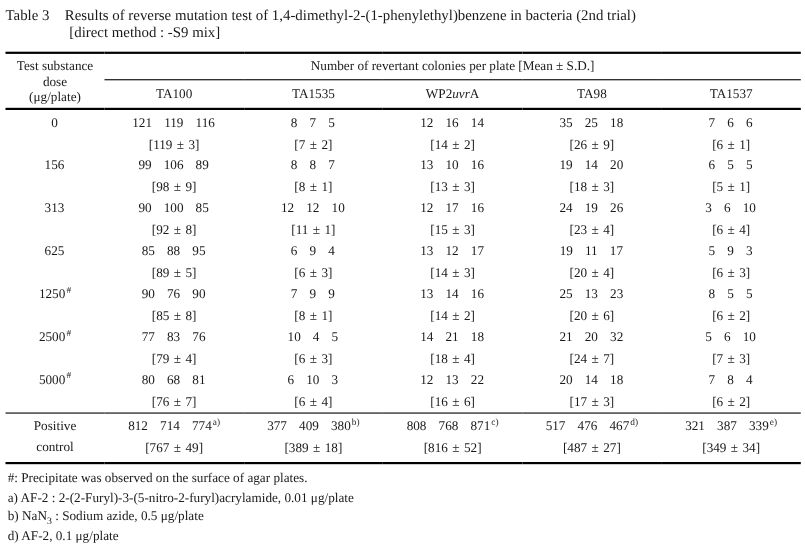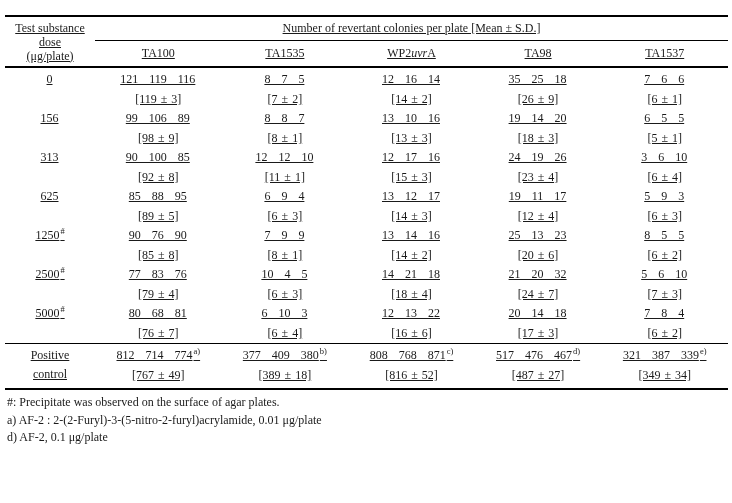--- a/index.html
+++ b/index.html
@@ -21,21 +21,21 @@
   table.tbl {
     margin-top: 9px;
     width: 723px;
     border-collapse: collapse;
     table-layout: fixed;
     border-top: 2px solid #000;
     border-bottom: 2px solid #000;
     font-size: 12px;
   }
   col.c0 { width: 90px; }
-  th, td { padding: 0; font-weight: normal; text-align: center; vertical-align: top; text-decoration: underline; }
+  th, td { padding: 0; font-weight: normal; text-align: center; vertical-align: top; }
   th.corner { vertical-align: middle; line-height: 14px; border-bottom: 2px solid #000; }
   th.span-head { border-bottom: 1px solid #000; height: 23px; vertical-align: middle; text-align: center; }
   tr.strains th { height: 25px; vertical-align: middle; border-bottom: 2px solid #000; text-align: center; }
   .it { font-style: italic; }
 
   tr.drow td { height: 38px; }
   tr.drow:first-child td { padding-top: 2px; }
   .dose { line-height: 19px; }
   .vals { line-height: 19px; word-spacing: 8px; white-space: nowrap; }
   .mean { line-height: 19px; word-spacing: 1px; }
@@ -47,20 +47,26 @@
 
   
   .footnotes { margin-top: 6px; font-size: 12px; line-height: 13.2px; padding-left: 2px; }
   .fn sub { font-size: 9px; }
 </style>
 </head>
 <body>
 
 <div class="paper">
 
+  <div class="title-block">
+    <div class="title-line1">
+      <span class="tlabel">Table 3</span><span>Results of reverse mutation test of 1,4-dimethyl-2-(1-phenylethyl)benzene in bacteria (2nd trial)</span>
+    </div>
+    <div class="title-line2">[direct method : -S9 mix]</div>
+  </div>
 
   <table class="tbl">
     <colgroup>
         <col class="c0">
         <col>
         <col>
         <col>
         <col>
         <col>
       </colgroup>
@@ -164,21 +170,21 @@
         <td>
             <div class="vals"><span>6 9 4</span><span class="s"></span></div>
             <div class="mean">[6 ± 3]</div>
           </td>
         <td>
             <div class="vals"><span>13 12 17</span><span class="s"></span></div>
             <div class="mean">[14 ± 3]</div>
           </td>
         <td>
             <div class="vals"><span>19 11 17</span><span class="s"></span></div>
-            <div class="mean">[12 ± 4]</div>
+            <div class="mean">[20 ± 4]</div>
           </td>
         <td>
             <div class="vals"><span>5 9 3</span><span class="s"></span></div>
             <div class="mean">[6 ± 3]</div>
           </td>
       </tr>
 
       <tr class="drow">
         <td class="dose"><span>1250</span><span class="s">#</span></td>
         <td>
@@ -277,17 +283,18 @@
             <div class="mean">[349 ± 34]</div>
           </td>
       </tr>
 
     </tbody>
   </table>
 
   <div class="footnotes">
     <div class="fn"><span>#: Precipitate was observed on the surface of agar plates.</span><sub></sub><span></span></div>
     <div class="fn"><span>a) AF-2 : 2-(2-Furyl)-3-(5-nitro-2-furyl)acrylamide, 0.01 μg/plate</span><sub></sub><span></span></div>
+    <div class="fn"><span>b) NaN</span><sub>3</sub><span> : Sodium azide, 0.5 μg/plate</span></div>
     <div class="fn"><span>d) AF-2, 0.1 μg/plate</span><sub></sub><span></span></div>
 
   </div>
 
 </div>
 
 </body></html>

